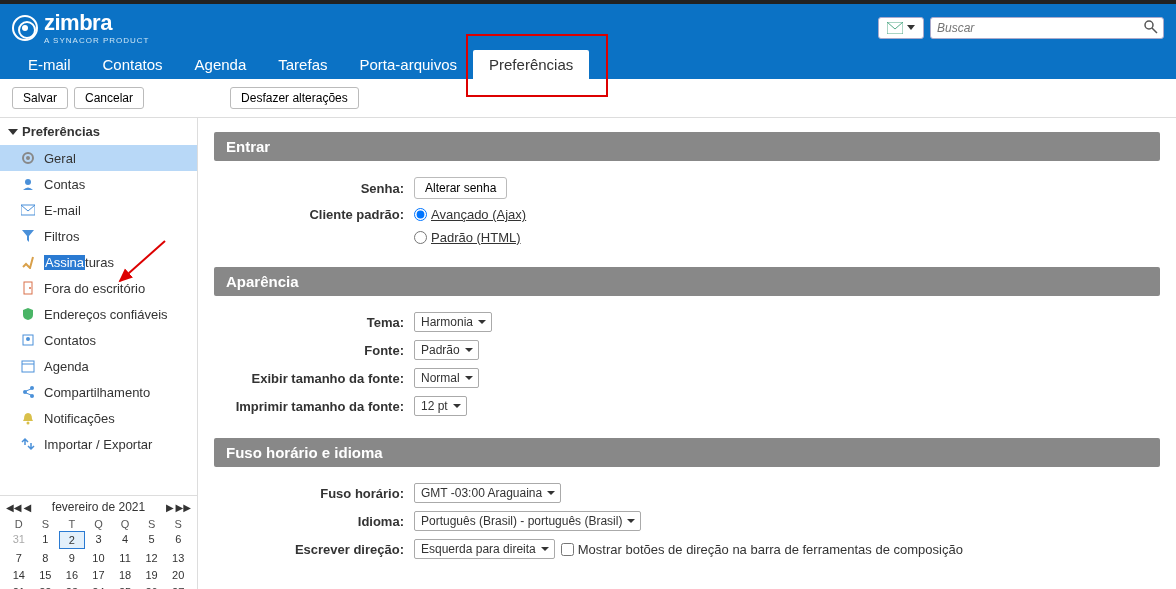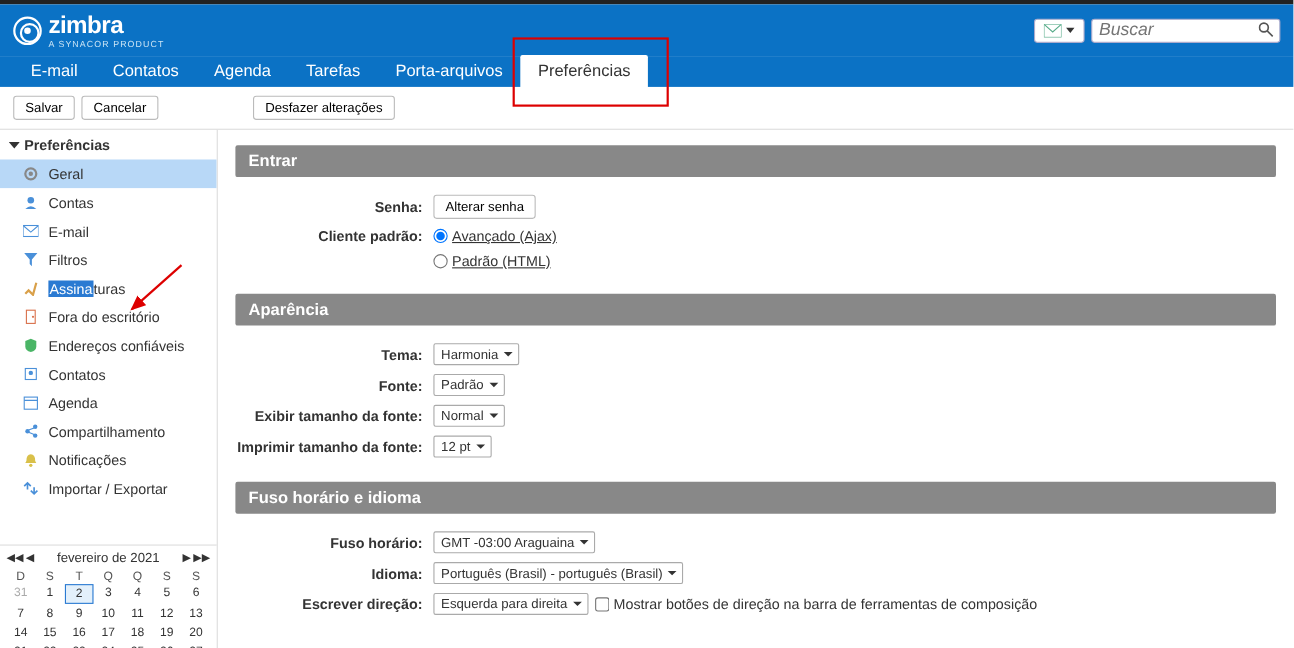--- a/index.html
+++ b/index.html
@@ -7,21 +7,21 @@
 .topbar-dark { height: 4px; background: #222; }
 .header { background: #0b72c5; height: 47px; display: flex; padding: 0 12px; justify-content: space-between; }
 .logo { color: #fff; display: flex; align-items: center; gap: 6px; }
 .logo-text { font-size: 22px; font-weight: bold; letter-spacing: -0.5px; }
 .logo-sub { font-size: 8px; color: #cce5f5; letter-spacing: 1px; }
 .logo-icon { width: 26px; height: 26px; border: 2px solid #fff; border-radius: 50%; position: relative; }
 .logo-icon::before { content:""; position:absolute; width:14px; height:14px; border:2px solid #fff; border-radius:50%; top:4px; left:4px; }
 .logo-icon::after { content:""; position:absolute; width:6px; height:6px; background:#fff; border-radius:50%; top:8px; left:8px; }
 .search-wrap { display:flex; align-items:center; gap:6px; }
 .search-type { background:#fff; border:1px solid #aac; border-radius:3px; padding:2px 8px; display:flex; align-items:center; gap:4px; height:22px; }
-.search-input { width: 172px; height:22px; border:1px solid #aac; background:#fff; border-radius:3px; padding:2px 24px 2px 6px; font-style:italic; color:#888; font-size:16px; }
+.search-input { width: 234px; height:22px; border:1px solid #aac; background:#fff; border-radius:3px; padding:2px 24px 2px 6px; font-style:italic; color:#888; font-size:12px; }
 .search-box { position:relative; }
 .search-icon { position:absolute; right:6px; top:3px; }
 .nav { background:#0b72c5; height:28px; display:flex; align-items:flex-end; padding:0 12px; position:relative; }
 .nav-tab { color:#fff; padding:6px 16px; cursor:pointer; font-size:15px; }
 .nav-tab.active { background:#fff; color:#333; border-top-left-radius:2px; border-top-right-radius:2px; }
 .highlight-box { position:absolute; border:2px solid #d00; top:-17px; left:466px; width:142px; height:63px; pointer-events:none; }
 .subbar { padding:8px 12px; border-bottom:1px solid #ddd; display:flex; gap:6px; }
 .btn { background:#fff; border:1px solid #bbb; border-radius:3px; padding:3px 10px; font-size:12px; cursor:pointer; }
 .btn.undo { margin-left: 80px; }
 .main { display:flex; height: 492px; }
@@ -37,21 +37,21 @@
 .cal-head { display:flex; align-items:center; justify-content:space-between; font-size:12px; margin-bottom:4px; }
 .cal-nav { display:flex; gap:2px; }
 .cal-nav span { cursor:pointer; font-size:10px; }
 .cal-grid { display:grid; grid-template-columns:repeat(7, 1fr); text-align:center; font-size:11px; gap:1px; }
 .cal-grid .h { color:#555; font-weight:normal; }
 .cal-grid .d { padding:2px 0; }
 .cal-grid .om { color:#aaa; }
 .cal-grid .today { border:1px solid #2a7ad2; background:#e3f0fb; }
 .content { flex:1; overflow-y:auto; padding:0 16px 20px 16px; }
 .section-head { background:#888; color:#fff; padding:6px 12px; font-size:15px; font-weight:bold; border-radius:2px; margin-top:14px; }
-.section-body { padding:12px 0 4px; }
+.section-body { padding:12px 0 4px;margin-left:20px; }
 .form-row { display:flex; align-items:center; padding:4px 0; }
 .form-label { width: 180px; text-align:right; padding-right:10px; font-weight:bold; font-size:13px; }
 .select-like { border:1px solid #aaa; background:#fff; padding:2px 18px 2px 6px; font-size:12px; position:relative; border-radius:2px; }
 .select-like::after { content:""; position:absolute; right:5px; top:7px; border:4px solid transparent; border-top-color:#333; }
 .radio-group label { display:flex; gap:4px; font-size:13px;text-decoration:underline; }
 .checkbox-row { display:flex; align-items:center; gap:4px; margin-left:6px; font-size:13px; }
 svg { display:block; }
 </style>
 </head>
 <body>

